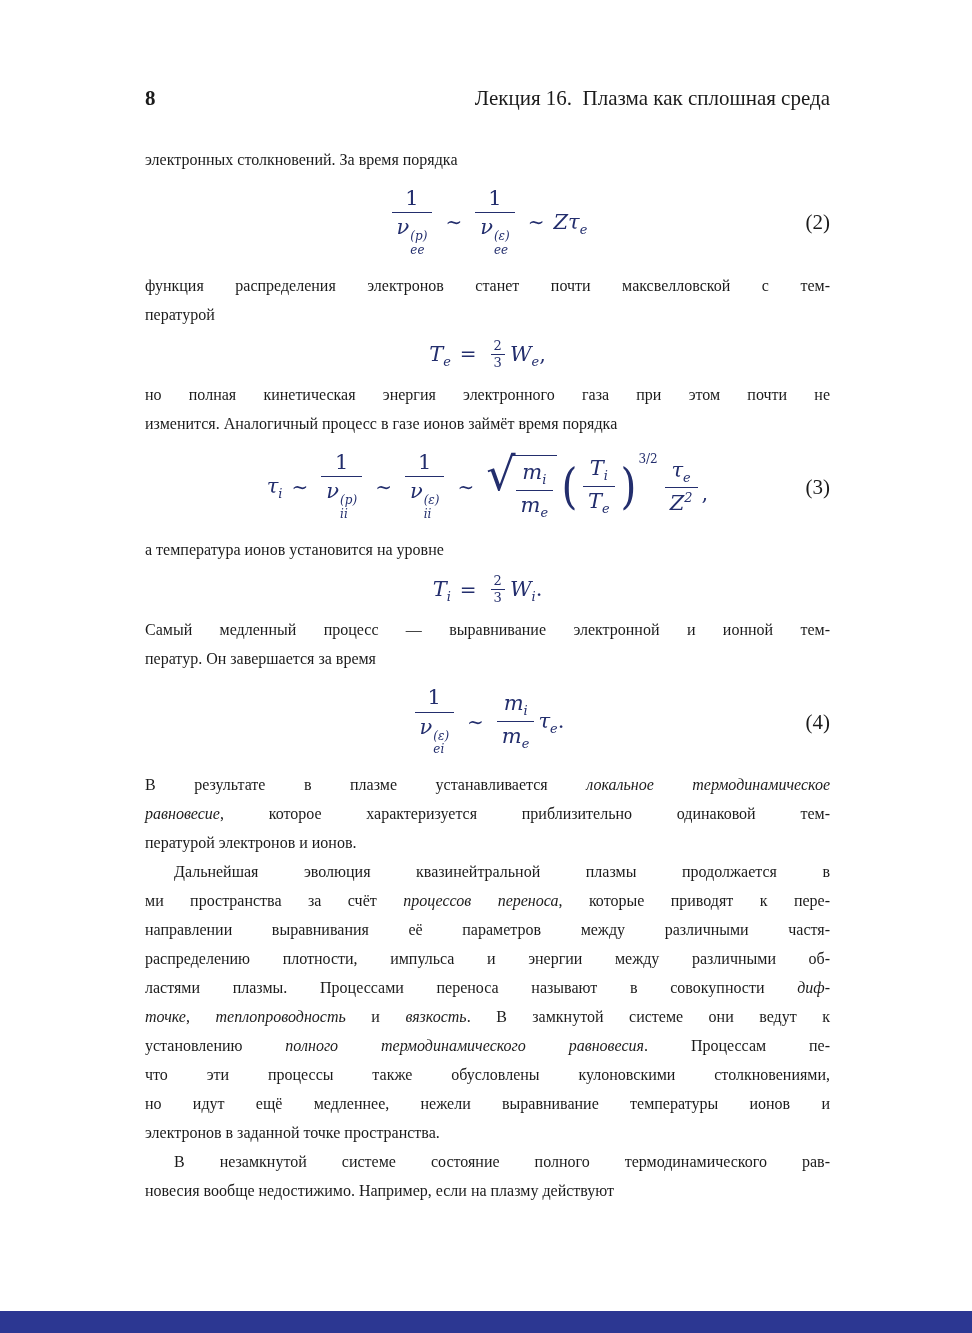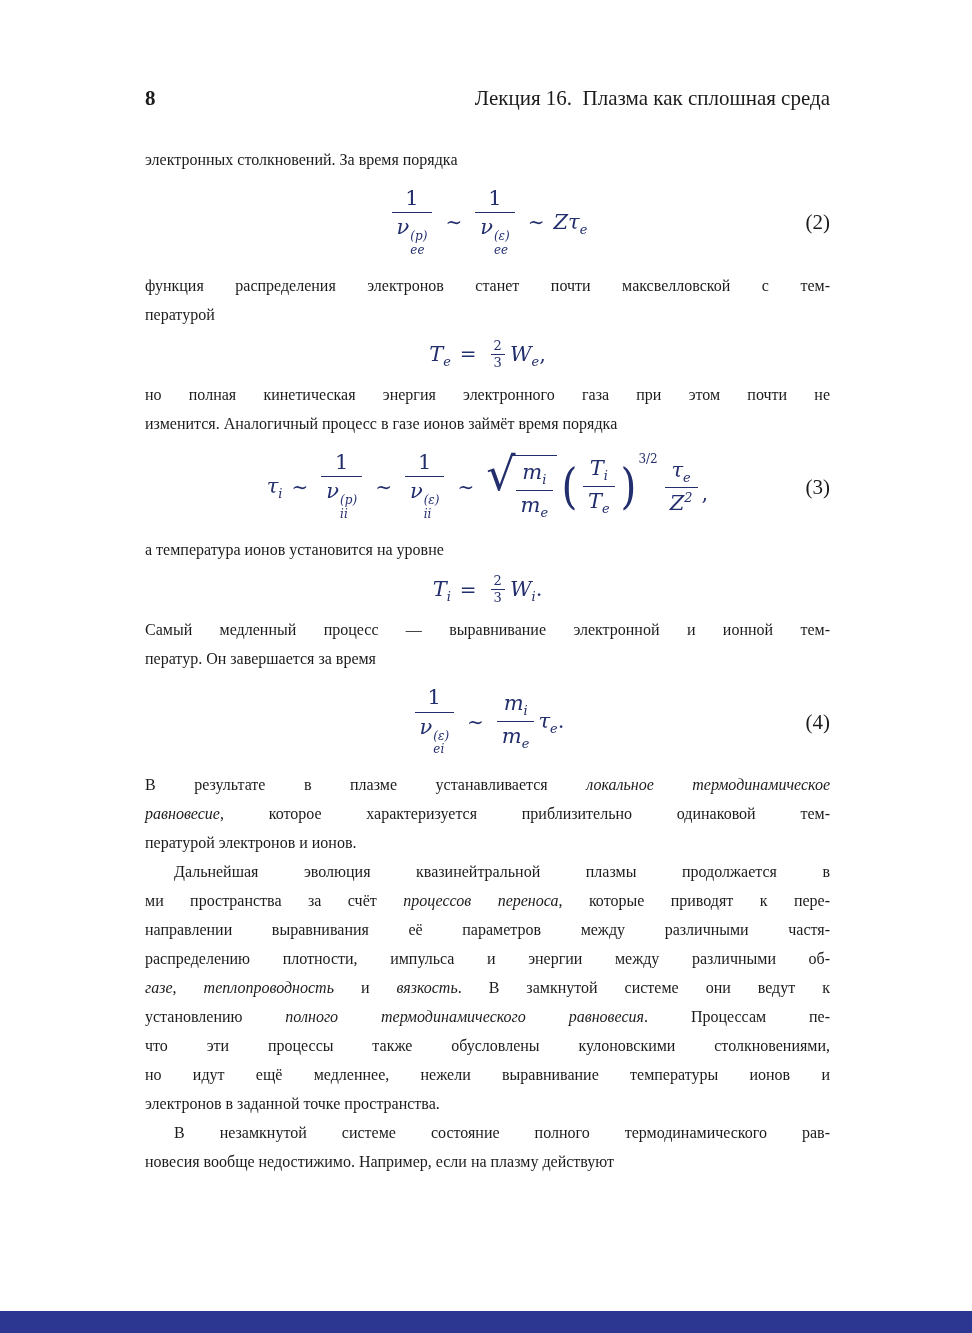--- a/index.html
+++ b/index.html
@@ -211,21 +211,22 @@
   <div class="para">
       <div class="line"><span>В результате в плазме устанавливается </span><span class="it">локальное термодинамическое</span></div>
       <div class="line"><span class="it">равновесие</span><span>, которое характеризуется приблизительно одинаковой тем-</span></div>
       <div class="line last"><span>пературой электронов и ионов.</span></div>
     </div>
   <div class="para">
       <div class="line indent"><span>Дальнейшая эволюция квазинейтральной плазмы продолжается в</span></div>
       <div class="line"><span>ми пространства за счёт </span><span class="it">процессов переноса</span><span>, которые приводят к пере-</span></div>
       <div class="line"><span>направлении выравнивания её параметров между различными частя-</span></div>
       <div class="line"><span>распределению плотности, импульса и энергии между различными об-</span></div>
-      <div class="line"><span class="it">газе</span><span>, </span><span class="it">теплопроводность</span><span> и </span><span class="it">вязкость</span><span>. В замкнутой системе они ведут к</span></div>
+      <div class="line"><span>ластями плазмы. Процессами переноса называют в совокупности </span><span class="it">диф-</span></div>
+      <div class="line"><span class="it">точке</span><span>, </span><span class="it">теплопроводность</span><span> и </span><span class="it">вязкость</span><span>. В замкнутой системе они ведут к</span></div>
       <div class="line"><span>установлению </span><span class="it">полного термодинамического равновесия</span><span>. Процессам пе-</span></div>
       <div class="line"><span>что эти процессы также обусловлены кулоновскими столкновениями,</span></div>
       <div class="line"><span>но идут ещё медленнее, нежели выравнивание температуры ионов и</span></div>
       <div class="line last"><span>электронов в заданной точке пространства.</span></div>
     </div>
   <div class="para">
       <div class="line indent"><span>В незамкнутой системе состояние полного термодинамического рав-</span></div>
       <div class="line last"><span>новесия вообще недостижимо. Например, если на плазму действуют</span></div>
     </div>
 

